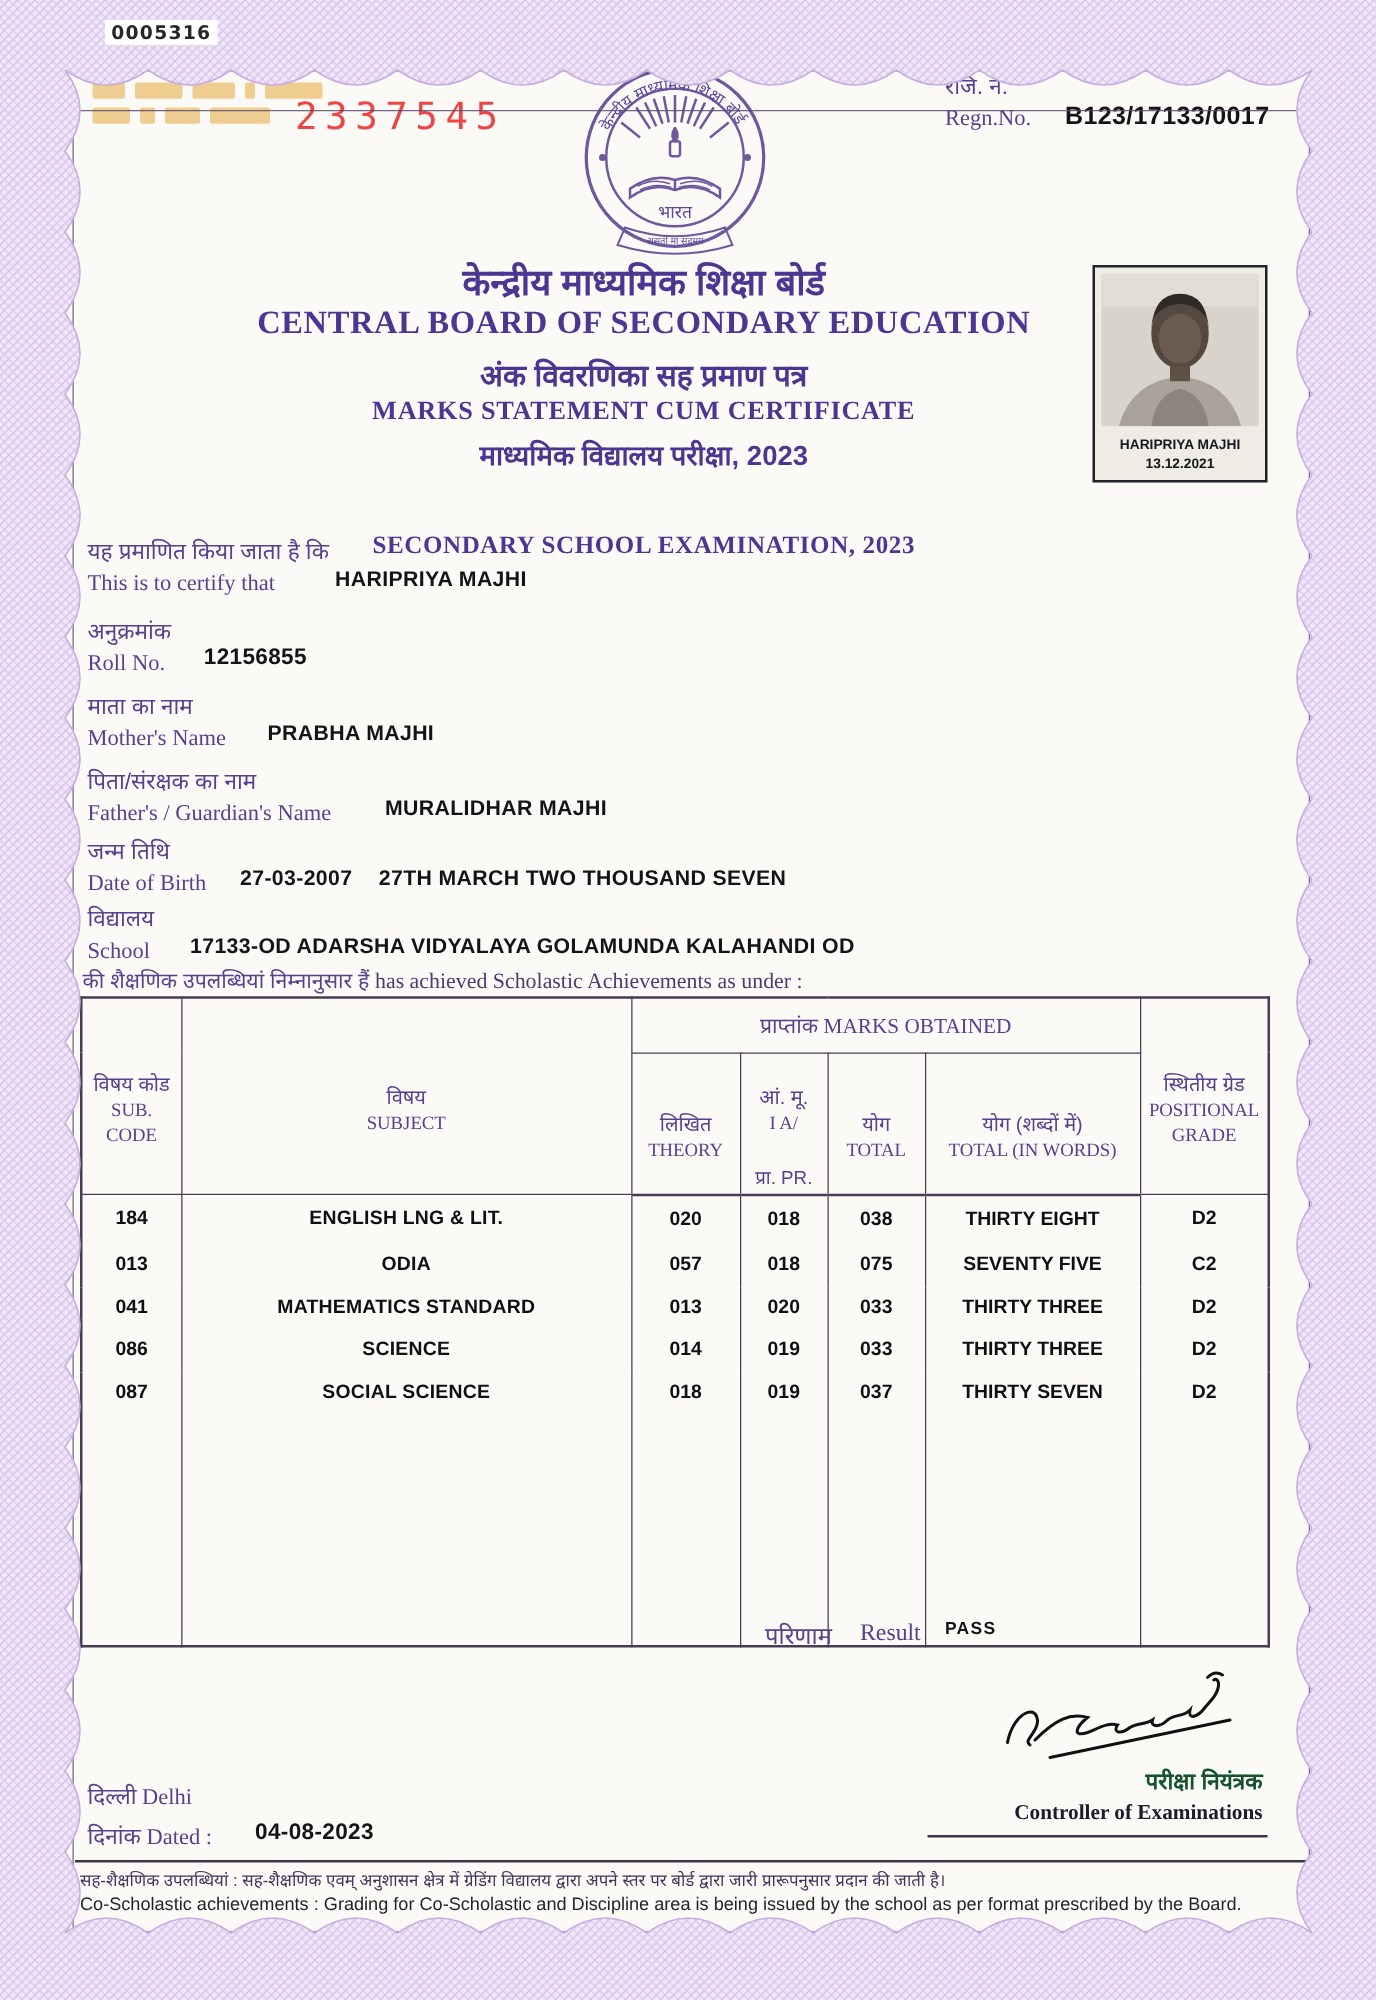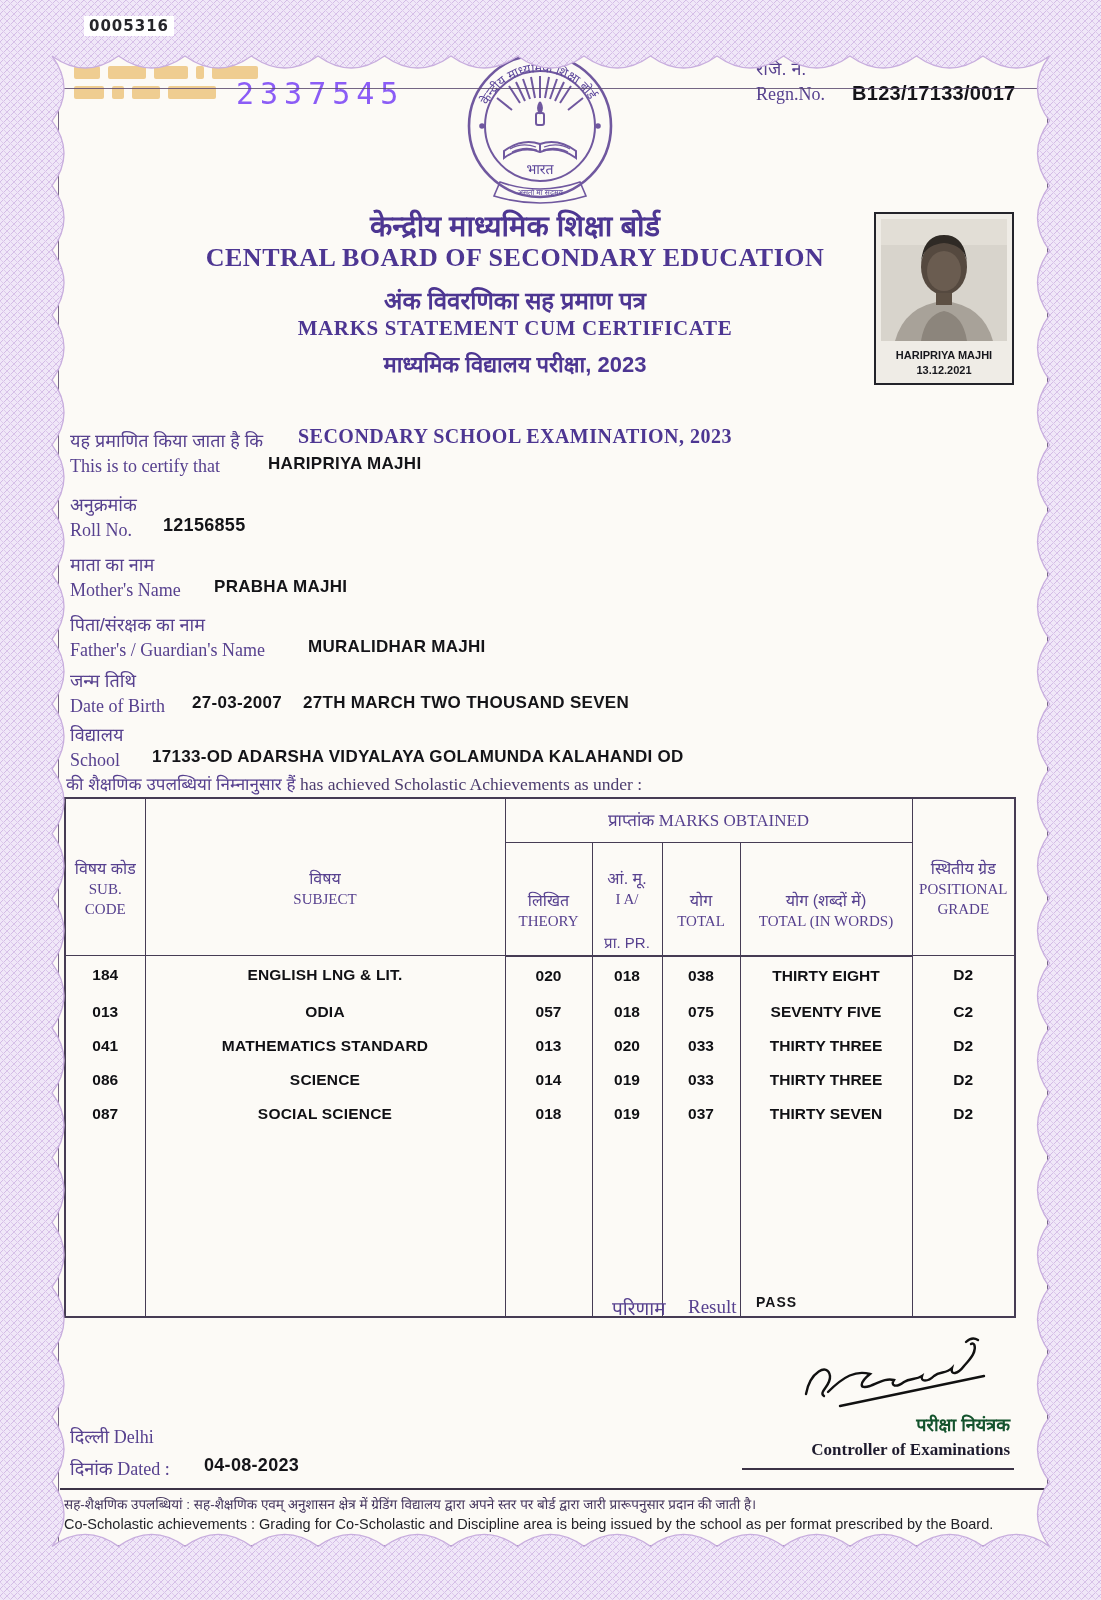--- a/index.html
+++ b/index.html
@@ -7,21 +7,21 @@
         font-family:"Liberation Sans",sans-serif;}
   .abs{position:absolute;}
   
   #lace{position:absolute;left:0;top:0;z-index:5;pointer-events:none;}
   
   .frame{position:absolute;left:58px;top:88px;width:988px;height:1456px;
          border:1.6px solid rgba(92,74,112,.85);z-index:1;}
   
   .serialTop{font:700 15px "DejaVu Sans",sans-serif;color:#26262b;letter-spacing:1px;
              background:#fff;padding:1px 5px;z-index:6;}
-  .bigSerial{font:500 30px "DejaVu Sans Mono",monospace;color:#8b5cf6;letter-spacing:6px;}
+  .bigSerial{font:500 30px "DejaVu Sans Mono",monospace;color:#ef4444;letter-spacing:6px;}
   .hl{font:18px "Liberation Sans",sans-serif;color:#57418f;}
   .el{font:18px "Liberation Serif",serif;color:#57418f;}
   .val{font:700 17px "Liberation Sans",sans-serif;color:#141418;letter-spacing:.3px;}
   .h-hi1{font:600 29px "Liberation Sans",sans-serif;color:#4d3692;}
   .h-en1{font:700 26px "Liberation Serif",serif;color:#4d3692;letter-spacing:.5px;}
   .h-hi2{font:600 24px "Liberation Sans",sans-serif;color:#4d3692;}
   .h-en2{font:700 21px "Liberation Serif",serif;color:#4d3692;letter-spacing:.6px;}
   .h-hi3{font:600 22px "Liberation Sans",sans-serif;color:#4d3692;}
   .h-en3{font:700 20px "Liberation Serif",serif;color:#4d3692;letter-spacing:.5px;}
   .ctr{text-align:center;width:800px;left:115px;}

